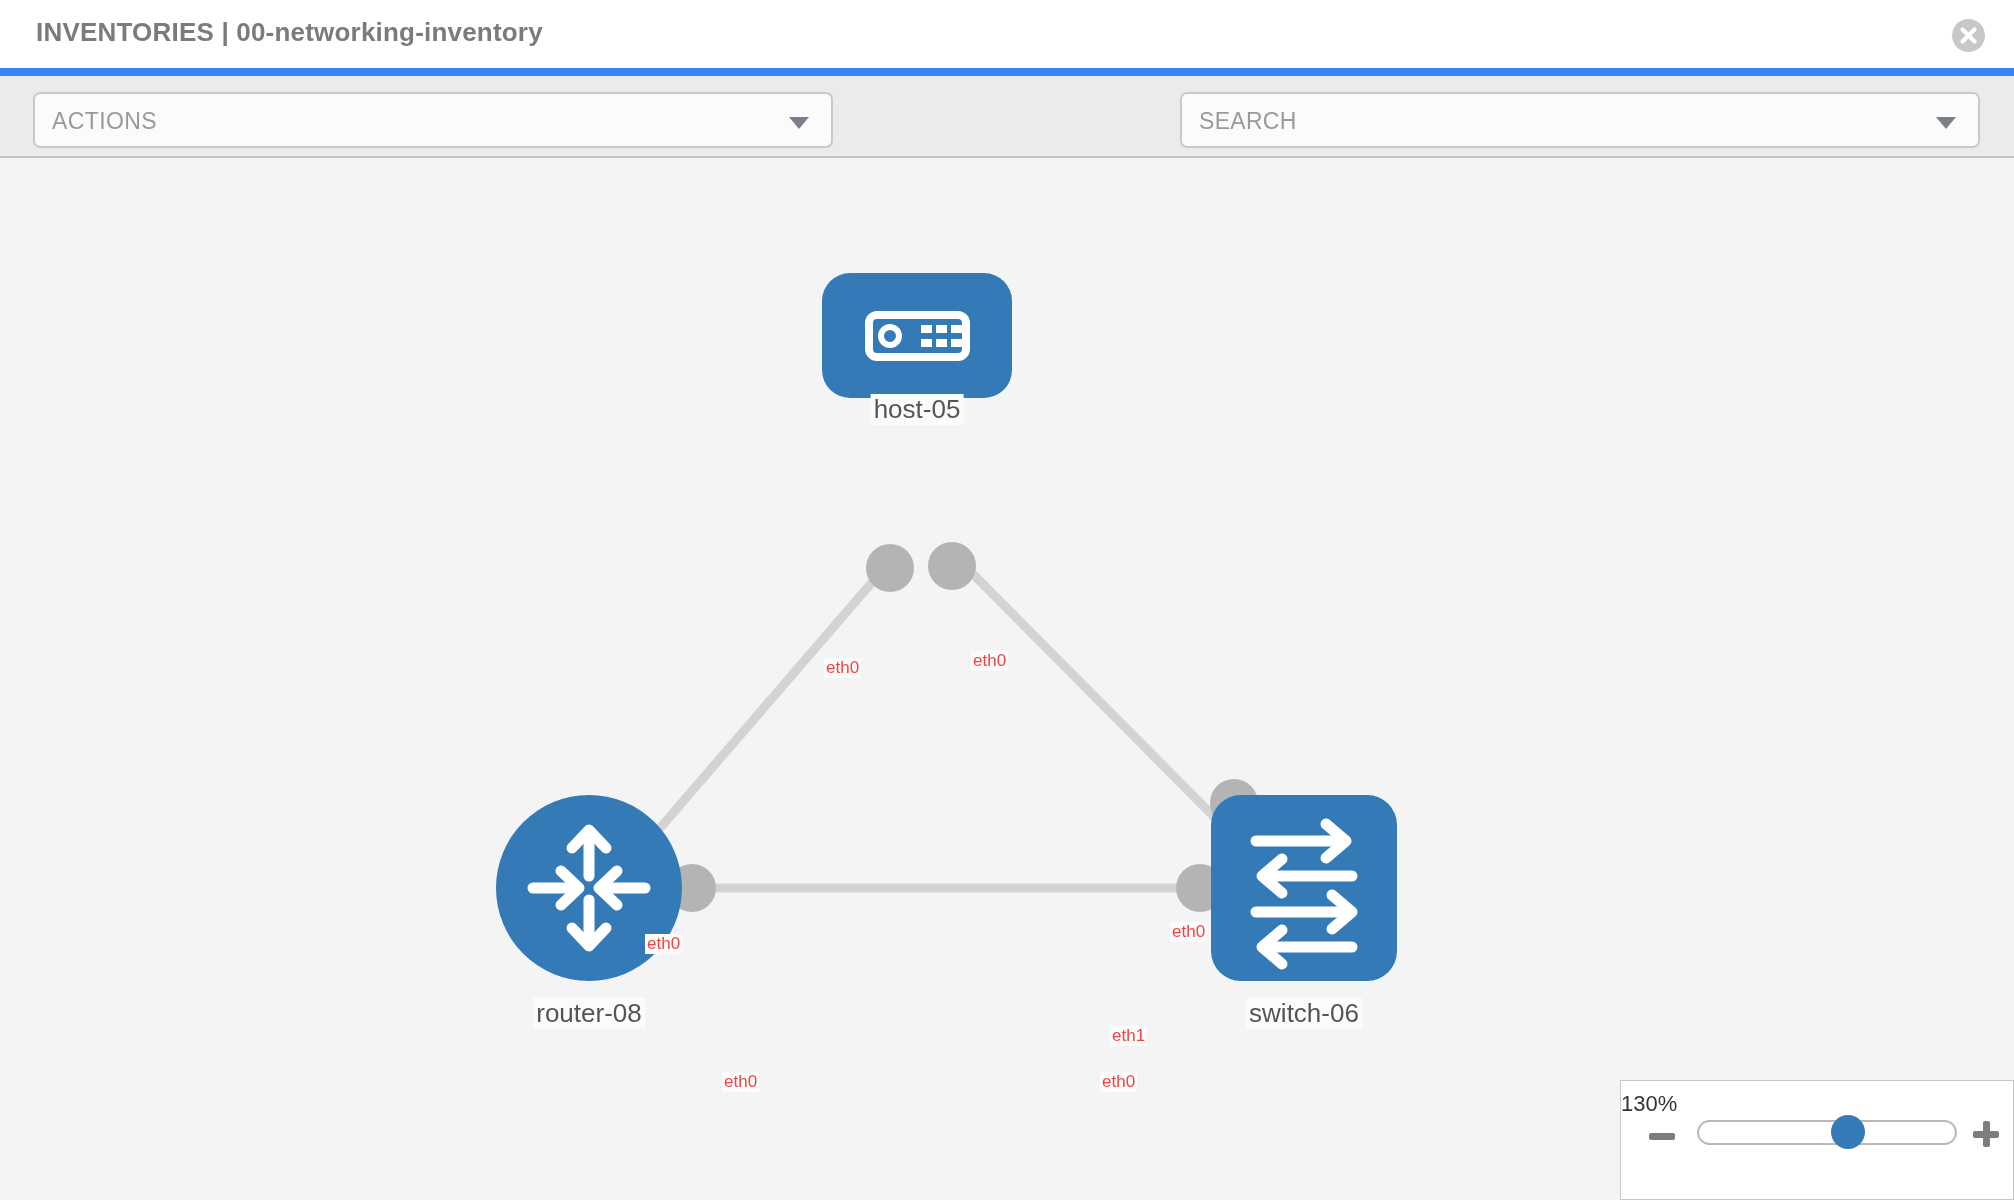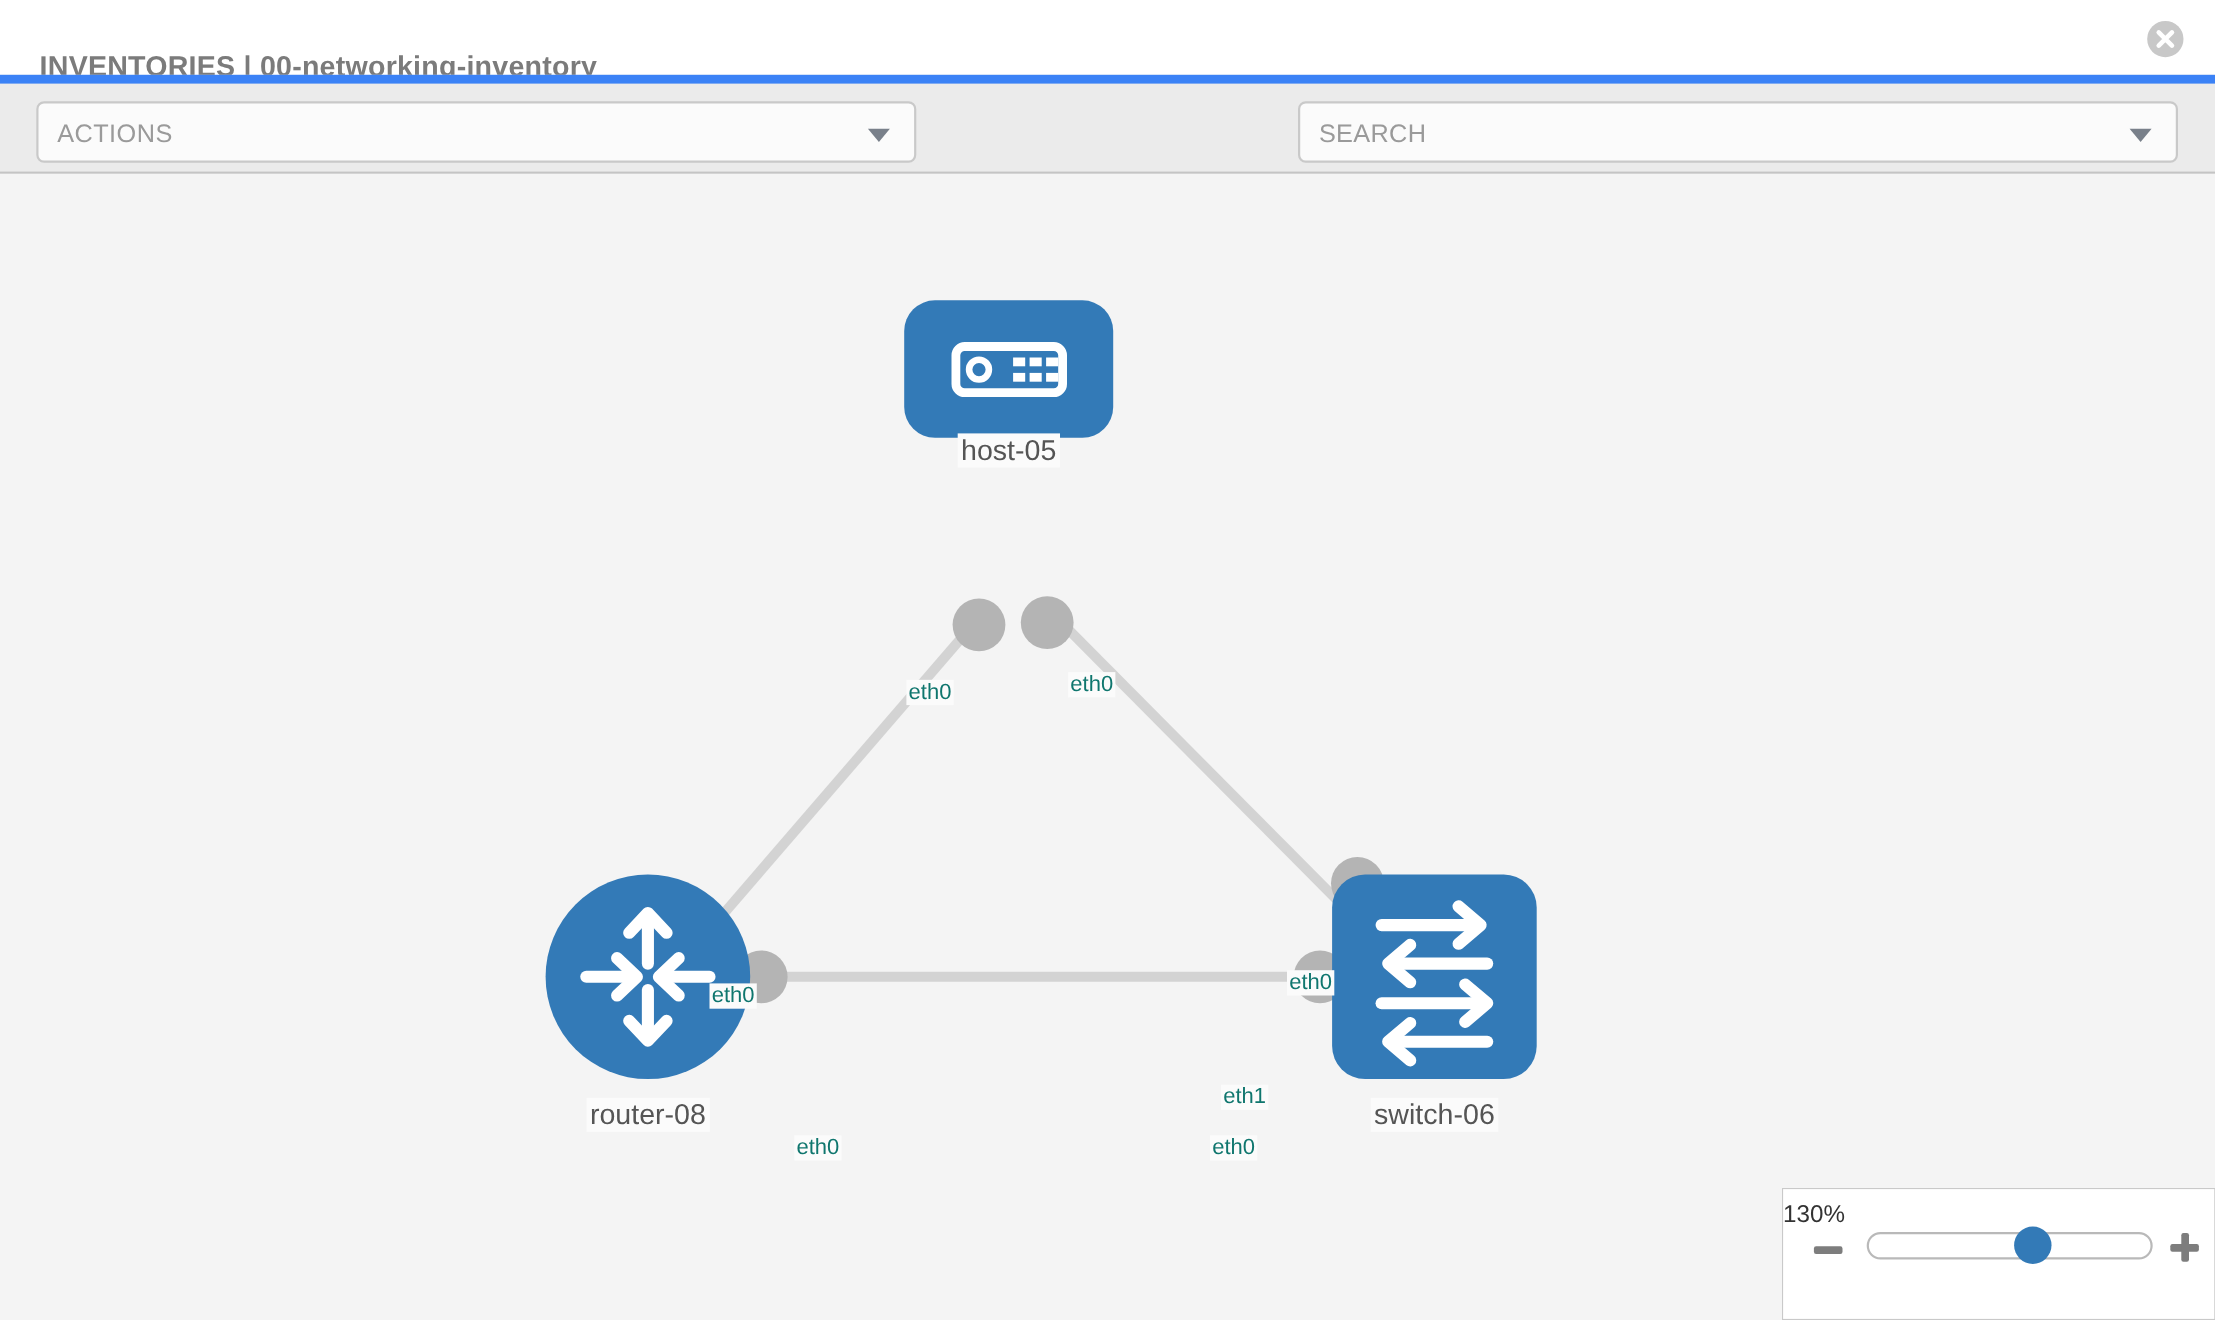--- a/index.html
+++ b/index.html
@@ -30,21 +30,20 @@
   }
   .header-title {
     position: absolute;
     left: 36px;
     top: 17px;
     font-size: 26px;
     font-weight: bold;
     color: #7b7b7b;
     letter-spacing: 0.2px;
     white-space: nowrap;
-    margin-top: 28px;
   }
   .close-btn {
     position: absolute;
     right: 29px;
     top: 19px;
     width: 33px;
     height: 33px;
     border-radius: 50%;
     background: #c8c8c8;
     cursor: pointer;
@@ -135,25 +134,26 @@
     position: absolute;
     font-size: 26px;
     color: #555555;
     background: #fbfbfb;
     padding: 0 3px;
     white-space: nowrap;
     transform: translateX(-50%);
   }
   .iface-label {
     position: absolute;
-    font-size: 20px;
-    color: #0f766e;
+    font-size: 17px;
+    color: #ef4444;
     background: #fbfbfb;
     padding: 0 2px;
     white-space: nowrap;
+    margin-top: 40px;
   }
 
   
   .zoom-panel {
     position: absolute;
     left: 1620px;
     top: 1080px;
     width: 394px;
     height: 120px;
     background: #ffffff;

